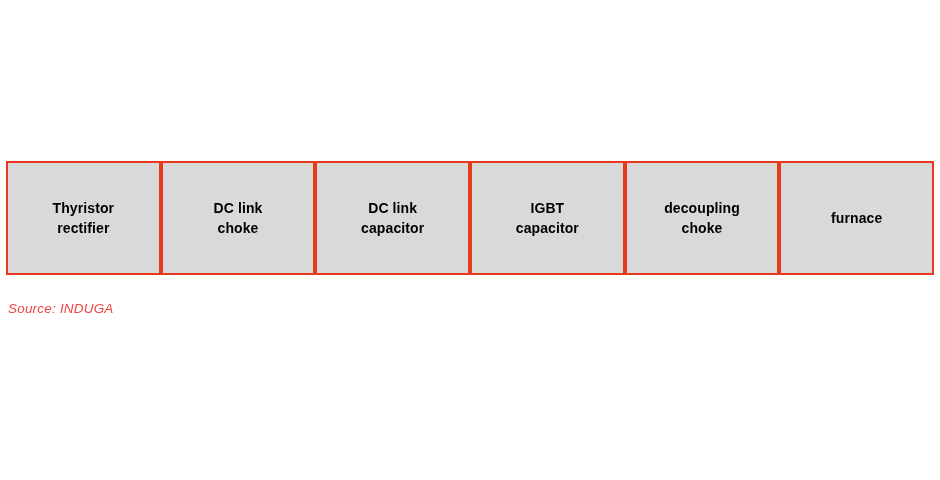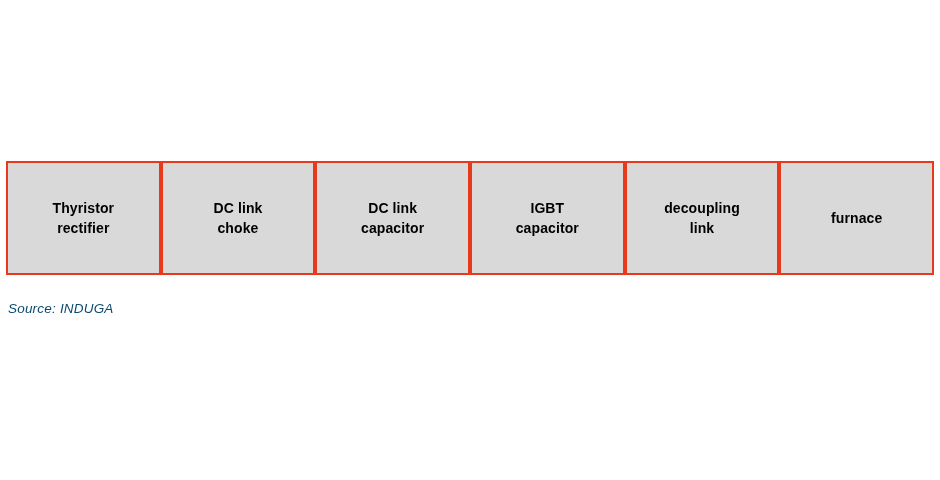--- a/index.html
+++ b/index.html
@@ -16,21 +16,20 @@
     width: 940px;
     height: 480px;
     background: #ffffff;
   }
   .block-row {
     position: absolute;
     left: 6px;
     top: 161px;
     width: 928px;
     display: flex;
-    justify-content: flex-end;
   }
   .block {
     flex: 1 1 0;
     height: 114px;
     box-sizing: border-box;
     background: #d9d9d9;
     border: 2px solid #e8391d;
     display: flex;
     align-items: center;
     justify-content: center;
@@ -43,21 +42,21 @@
     line-height: 20px;
     white-space: pre-line;
     letter-spacing: 0.1px;
   }
   .source-note {
     position: absolute;
     left: 8px;
     top: 301px;
     font-size: 13.5px;
     font-style: italic;
-    color: #0c4a6e;
+    color: #ef4444;
     letter-spacing: 0.2px;
     text-align: center;
   }
 </style>
 </head>
 <body>
 
 <div class="canvas">
 
   <div class="block-row">
@@ -72,21 +71,21 @@
     <div class="block">
       <span class="block-label">DC link
 capacitor</span>
     </div>
     <div class="block">
       <span class="block-label">IGBT
 capacitor</span>
     </div>
     <div class="block">
       <span class="block-label">decoupling
-link</span>
+choke</span>
     </div>
     <div class="block">
       <span class="block-label">furnace</span>
     </div>
   </div>
 
   <div class="source-note">Source: INDUGA</div>
 
 </div>
 

